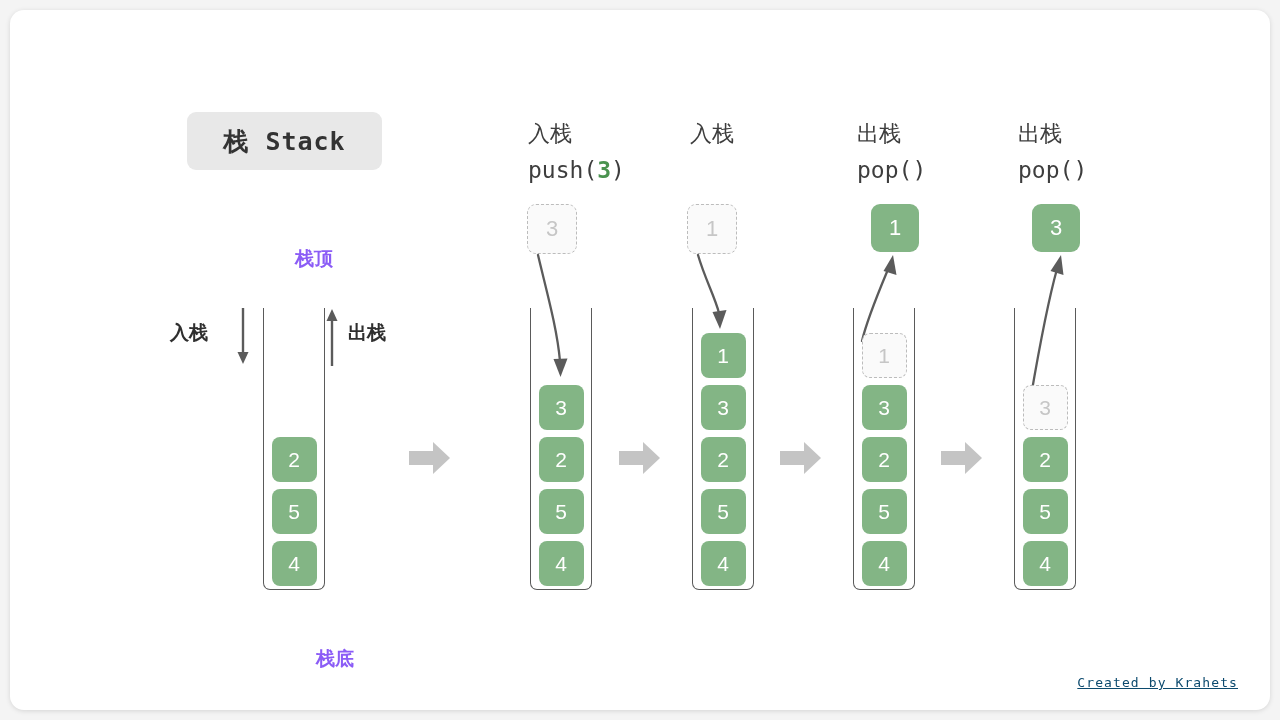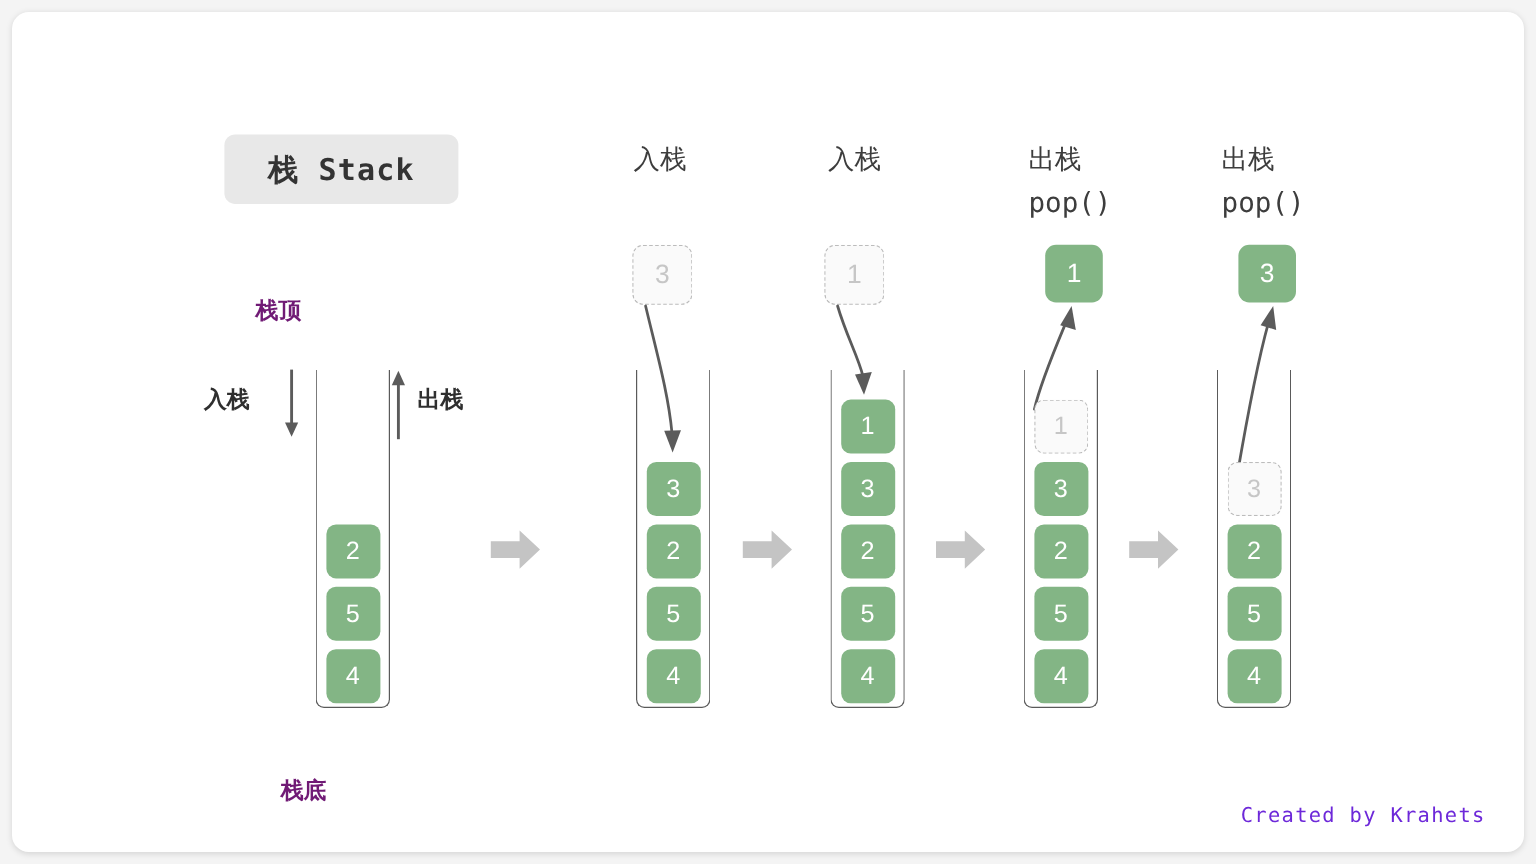--- a/index.html
+++ b/index.html
@@ -82,29 +82,29 @@
     border:1.7px dashed #bcbcbc;
     color:#c6c6c6;
   }
 
   
   .side-label{
     font-size:19px;font-weight:bold;color:#2f2f2f;
     white-space:nowrap;
   }
   .cap-label{
-    font-size:19px;font-weight:bold;color:#701a75;
-    text-align:left;white-space:nowrap;
+    font-size:19px;font-weight:bold;color:#8b5cf6;
+    text-align:right;white-space:nowrap;
   }
 
   
   #footer{
     right:32px;bottom:20px;
     font-family:"DejaVu Sans Mono","Liberation Mono",monospace;
-    font-size:17px;color:#6d28d9;letter-spacing:1.1px;
+    font-size:13px;color:#0c4a6e;letter-spacing:1.1px;text-decoration:underline;
   }
   svg{display:block;overflow:visible;}
 </style>
 </head>
 <body>
 
 <div id="card" class="abs">
 
   <div id="title-badge" class="abs">栈 Stack</div>
 
@@ -152,20 +152,21 @@
     </svg>
   </div>
   <div class="abs" style="left:931px;top:430px;">
     <svg width="42" height="36" viewBox="0 0 42 36">
       <path d="M0 11 L24 11 L24 2 L41 18 L24 34 L24 25 L0 25 Z" fill="#c4c4c4"></path>
     </svg>
   </div>
 
   <div class="abs op-head" style="left:518px;top:105px;">
     <div class="cn">入栈</div>
+    <div><span>push(</span><span class="num">3</span><span>)</span></div>
   </div>
 
   <div class="abs float-cell ghost" style="left:517px;top:194px;">3</div>
 
   <div class="abs" style="left:525px;top:243px;">
     <svg width="50" height="130" viewBox="0 0 50 130">
       <path d="M3 2 C12 40, 22 75, 25 108" stroke="#5b5b5b" stroke-width="2.3" fill="none" stroke-linecap="round"></path>
       <path d="M25.5 124 L18.5 106 L32.5 105.5 Z" fill="#5b5b5b"></path>
     </svg>
   </div>

